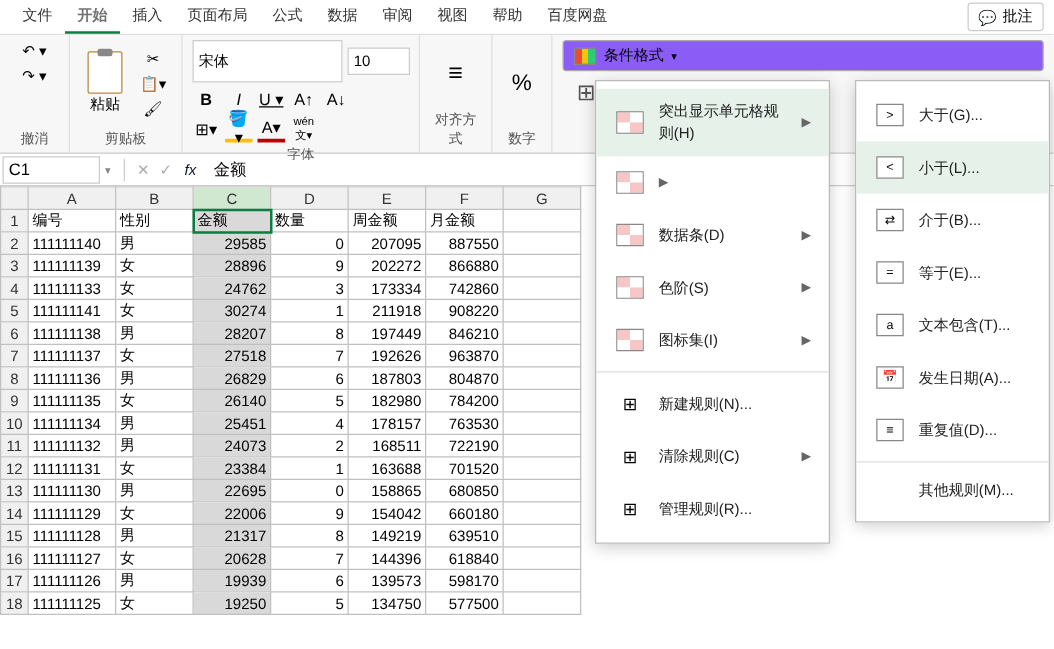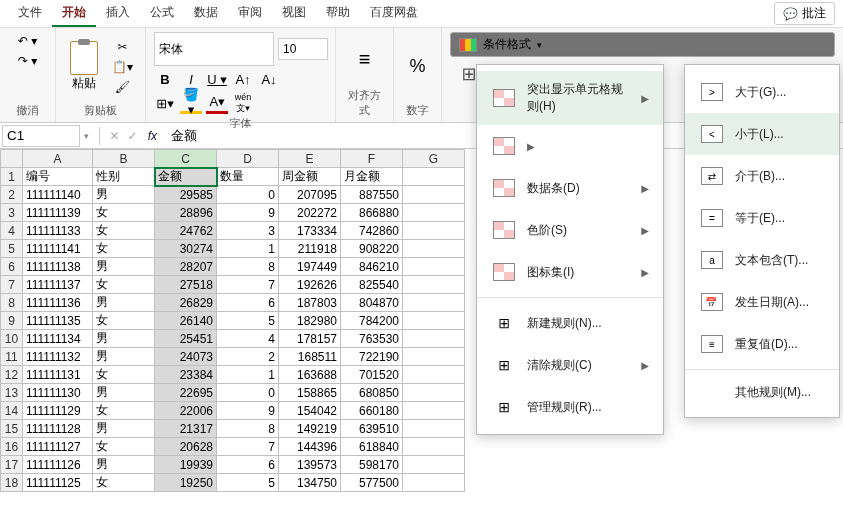--- a/index.html
+++ b/index.html
@@ -1,21 +1,21 @@
 <!DOCTYPE html>
 <html><head>
   <meta charset="utf-8">
   <style>
     * { margin: 0; padding: 0; box-sizing: border-box; font-family: "Microsoft YaHei", Arial, sans-serif; }
     body { background: #fff; width: 843px; height: 519px; overflow: hidden; font-size: 12px; position: relative; }
     
     
     .menubar { display: flex; align-items: center; height: 28px; border-bottom: 1px solid #e0e0e0; padding: 0 8px; }
     .menubar .menu-item { padding: 4px 10px; cursor: pointer; color: #333; }
-    .menubar .menu-item.active { color: #7f1d1d; border-bottom: 2px solid #0b7d3e; font-weight: bold; }
+    .menubar .menu-item.active { color: #737373; border-bottom: 2px solid #0b7d3e; font-weight: bold; }
     .menubar .spacer { flex: 1; }
     .menubar .comment-btn { display: flex; align-items: center; gap: 4px; padding: 2px 8px; border: 1px solid #ccc; border-radius: 3px; cursor: pointer; }
     
     
     .ribbon { display: flex; height: 95px; border-bottom: 1px solid #ccc; background: #f7f7f7; }
     .ribbon-group { display: flex; flex-direction: column; padding: 4px 8px; border-right: 1px solid #e0e0e0; }
     .ribbon-group-content { flex: 1; display: flex; align-items: center; gap: 4px; }
     .ribbon-group-label { text-align: center; font-size: 11px; color: #555; padding-top: 2px; }
     .ribbon-btn { padding: 2px 4px; cursor: pointer; display: inline-flex; align-items: center; justify-content: center; }
     .ribbon-col { display: flex; flex-direction: column; gap: 2px; }
@@ -25,21 +25,21 @@
     .clipboard-icon { width: 28px; height: 34px; background: #fff; border: 1px solid #b88a3a; border-radius: 2px; position: relative; }
     .clipboard-icon::before { content: ""; position: absolute; top: -3px; left: 7px; width: 12px; height: 6px; background: #888; border-radius: 2px; }
     
     .font-select { width: 120px; height: 34px; border: 1px solid #ccc; font-size: 12px; padding: 0 4px; background: #fff; }
     .size-select { width: 50px; height: 22px; border: 1px solid #ccc; font-size: 12px; padding: 0 4px; background: #fff; }
     .font-btn { width: 22px; height: 22px; border: none; background: none; cursor: pointer; font-size: 13px; display: flex; align-items: center; justify-content: center; }
     .font-btn.bold { font-weight: bold; }
     .font-btn.italic { font-style: italic; }
     .font-btn.underline { text-decoration: underline; }
     
-    .cond-format-btn { display: flex; align-items: center; gap: 6px; padding: 3px 8px; border: 1px solid #aaa; border-radius: 3px; background: #737373; cursor: pointer; }
+    .cond-format-btn { display: flex; align-items: center; gap: 6px; padding: 3px 8px; border: 1px solid #aaa; border-radius: 3px; background: #8b5cf6; cursor: pointer; }
     .cf-icon { width: 18px; height: 14px; display: inline-block; background: linear-gradient(to right, #e74c3c 33%, #f1c40f 33% 66%, #2ecc71 66%); border: 1px solid #888; }
     
     
     .formula-bar { display: flex; align-items: center; height: 26px; border-bottom: 1px solid #ccc; }
     .name-box { width: 78px; height: 22px; border: 1px solid #ccc; padding: 0 4px; margin-left: 2px; background: #fff; }
     .fb-divider { width: 1px; height: 18px; background: #ccc; margin: 0 6px; }
     .fx-label { font-style: italic; color: #0f172a; padding: 0 6px; }
     .formula-input { flex: 1; border: none; padding: 0 8px; font-size: 13px; outline: none; }
     
     
@@ -77,20 +77,21 @@
     .top-icon { width: 22px; height: 22px; display: flex; align-items: center; justify-content: center; color: #555; font-size: 18px; cursor: pointer;}
   </style>
 </head>
 <body>
 
 <div class="menubar">
   <div id="menu-items" style="display: flex;">
       <div class="menu-item">文件</div>
       <div class="menu-item active">开始</div>
       <div class="menu-item">插入</div>
+      <div class="menu-item">页面布局</div>
       <div class="menu-item">公式</div>
       <div class="menu-item">数据</div>
       <div class="menu-item">审阅</div>
       <div class="menu-item">视图</div>
       <div class="menu-item">帮助</div>
       <div class="menu-item">百度网盘</div>
     </div>
   <div class="spacer"></div>
   <div class="comment-btn">
     <span>💬</span>
@@ -259,21 +260,21 @@
           <td class="col-F">846210</td>
           <td class="col-G"></td>
         </tr>
         <tr>
           <th class="row-header">7</th>
           <td class="col-A txt">111111137</td>
           <td class="col-B txt">女</td>
           <td class="col-C col-C">27518</td>
           <td class="col-D">7</td>
           <td class="col-E">192626</td>
-          <td class="col-F">825540</td>
+          <td class="col-F">963870</td>
           <td class="col-G"></td>
         </tr>
         <tr>
           <th class="row-header">8</th>
           <td class="col-A txt">111111136</td>
           <td class="col-B txt">男</td>
           <td class="col-C col-C">26829</td>
           <td class="col-D">6</td>
           <td class="col-E">187803</td>
           <td class="col-F">804870</td>

